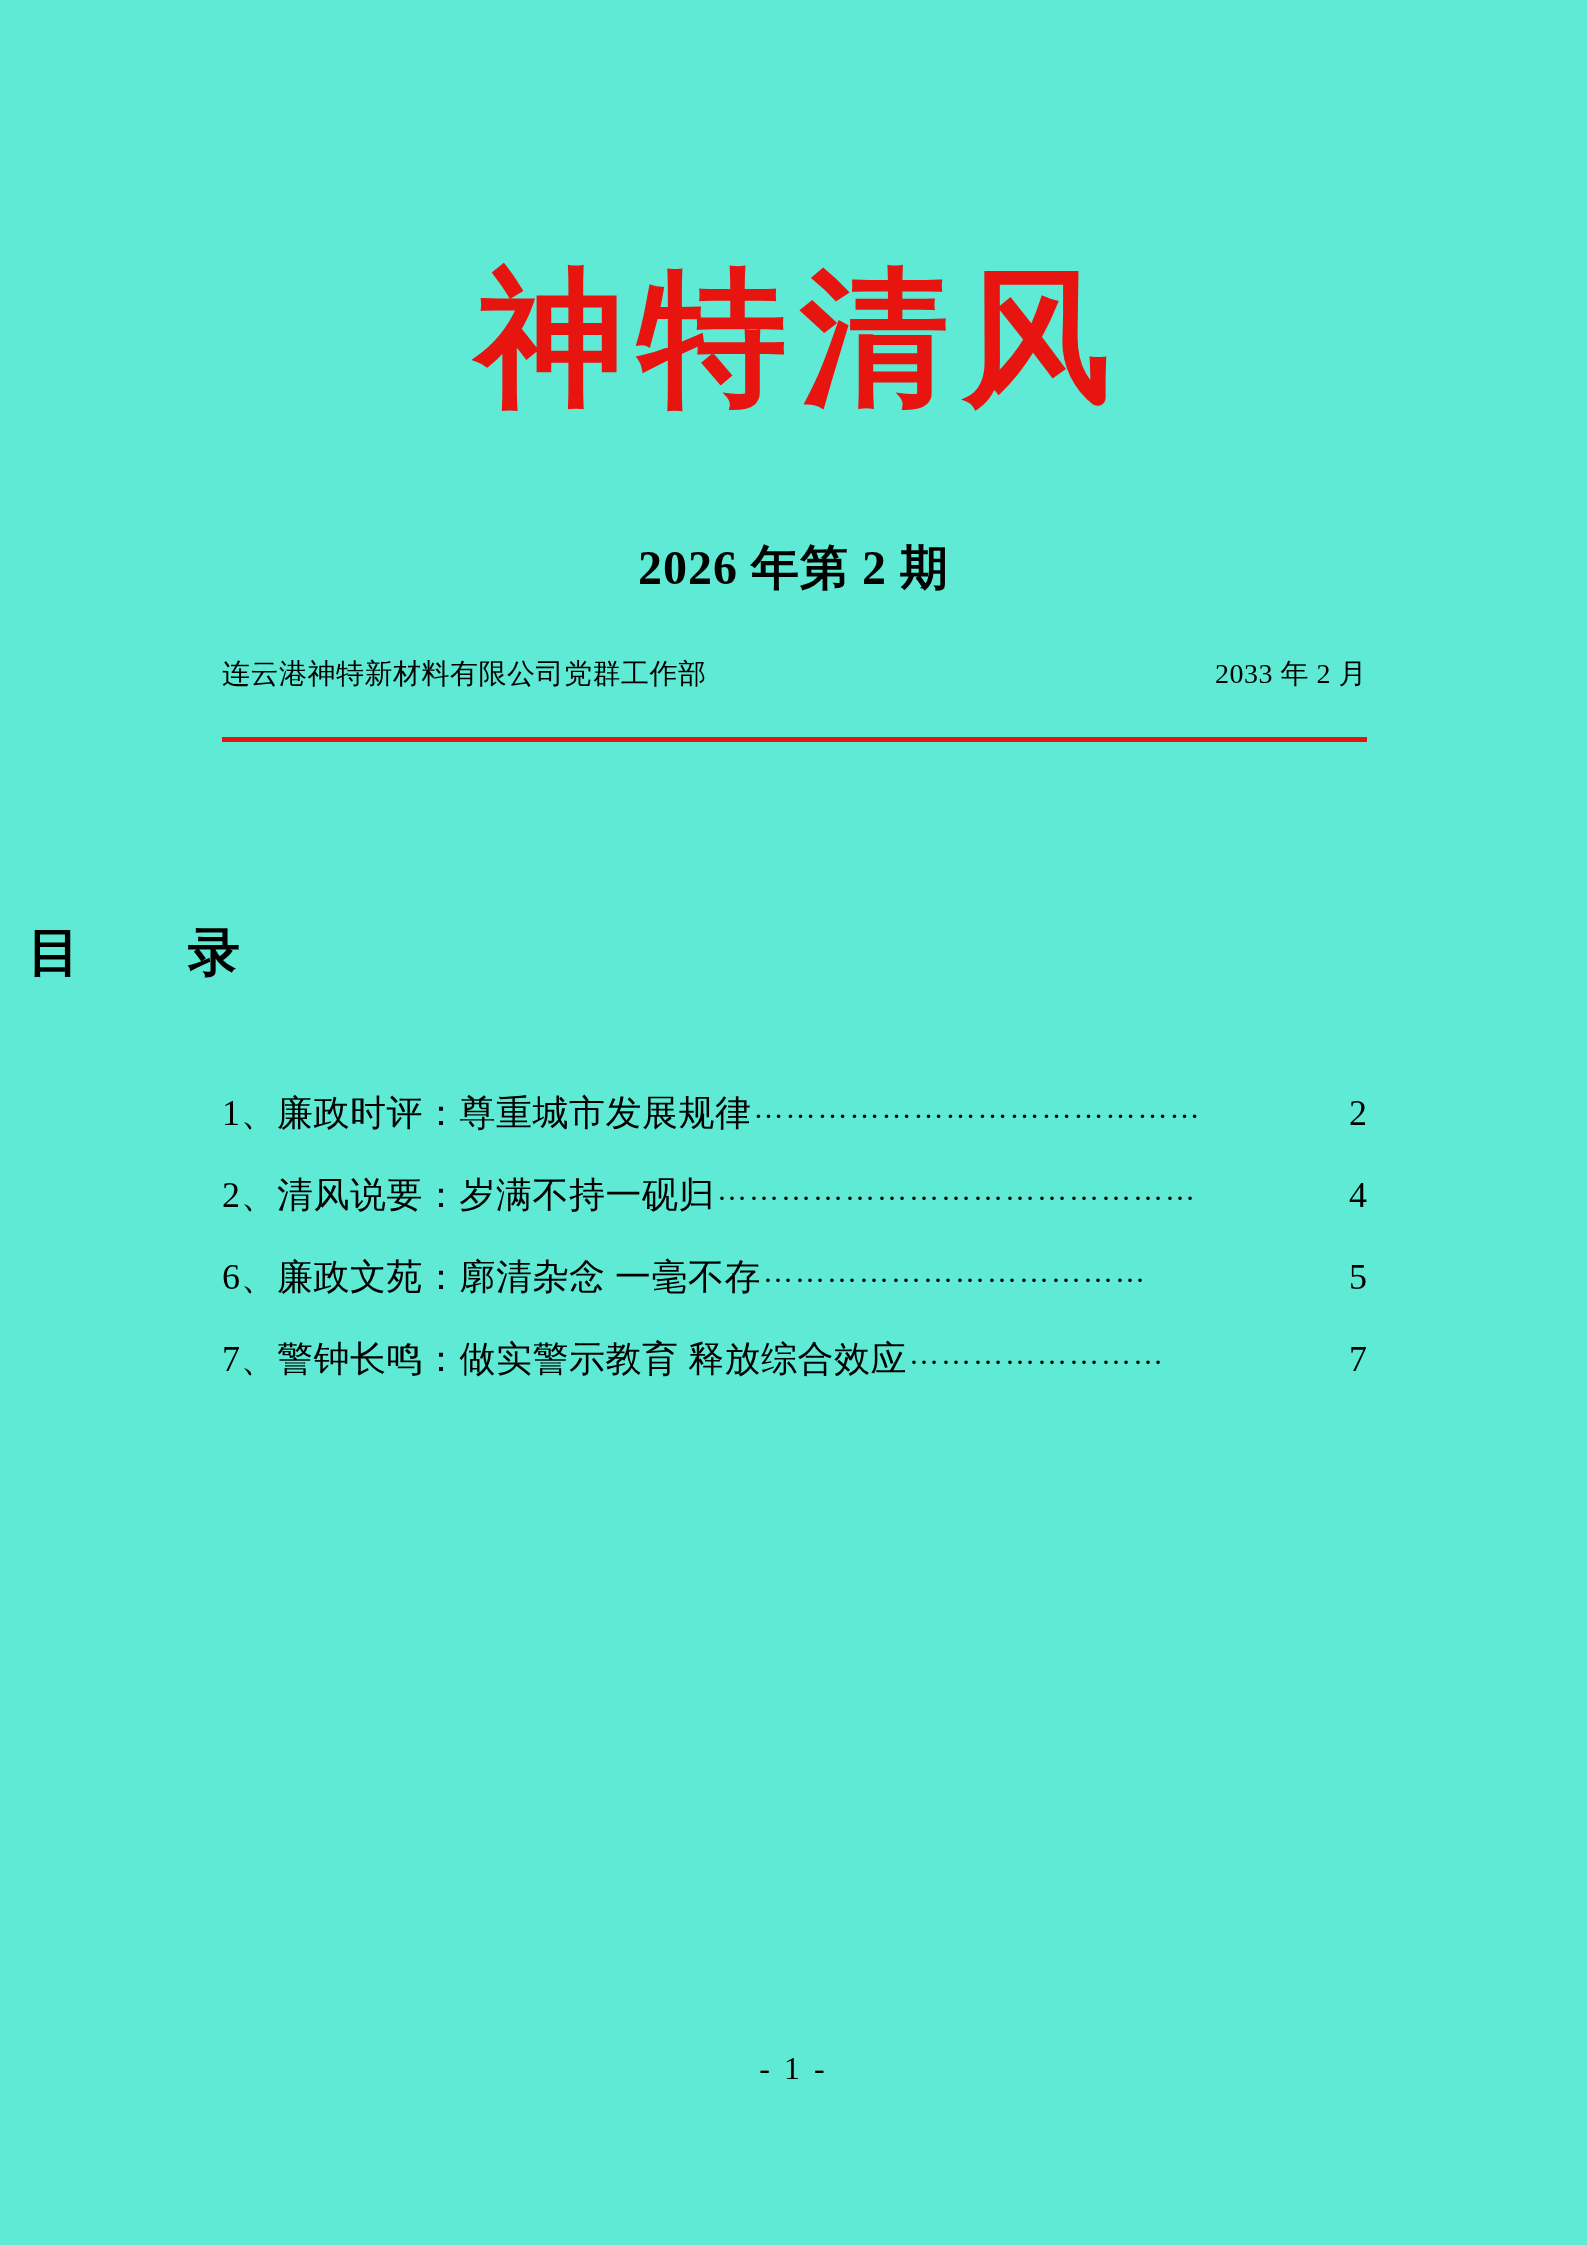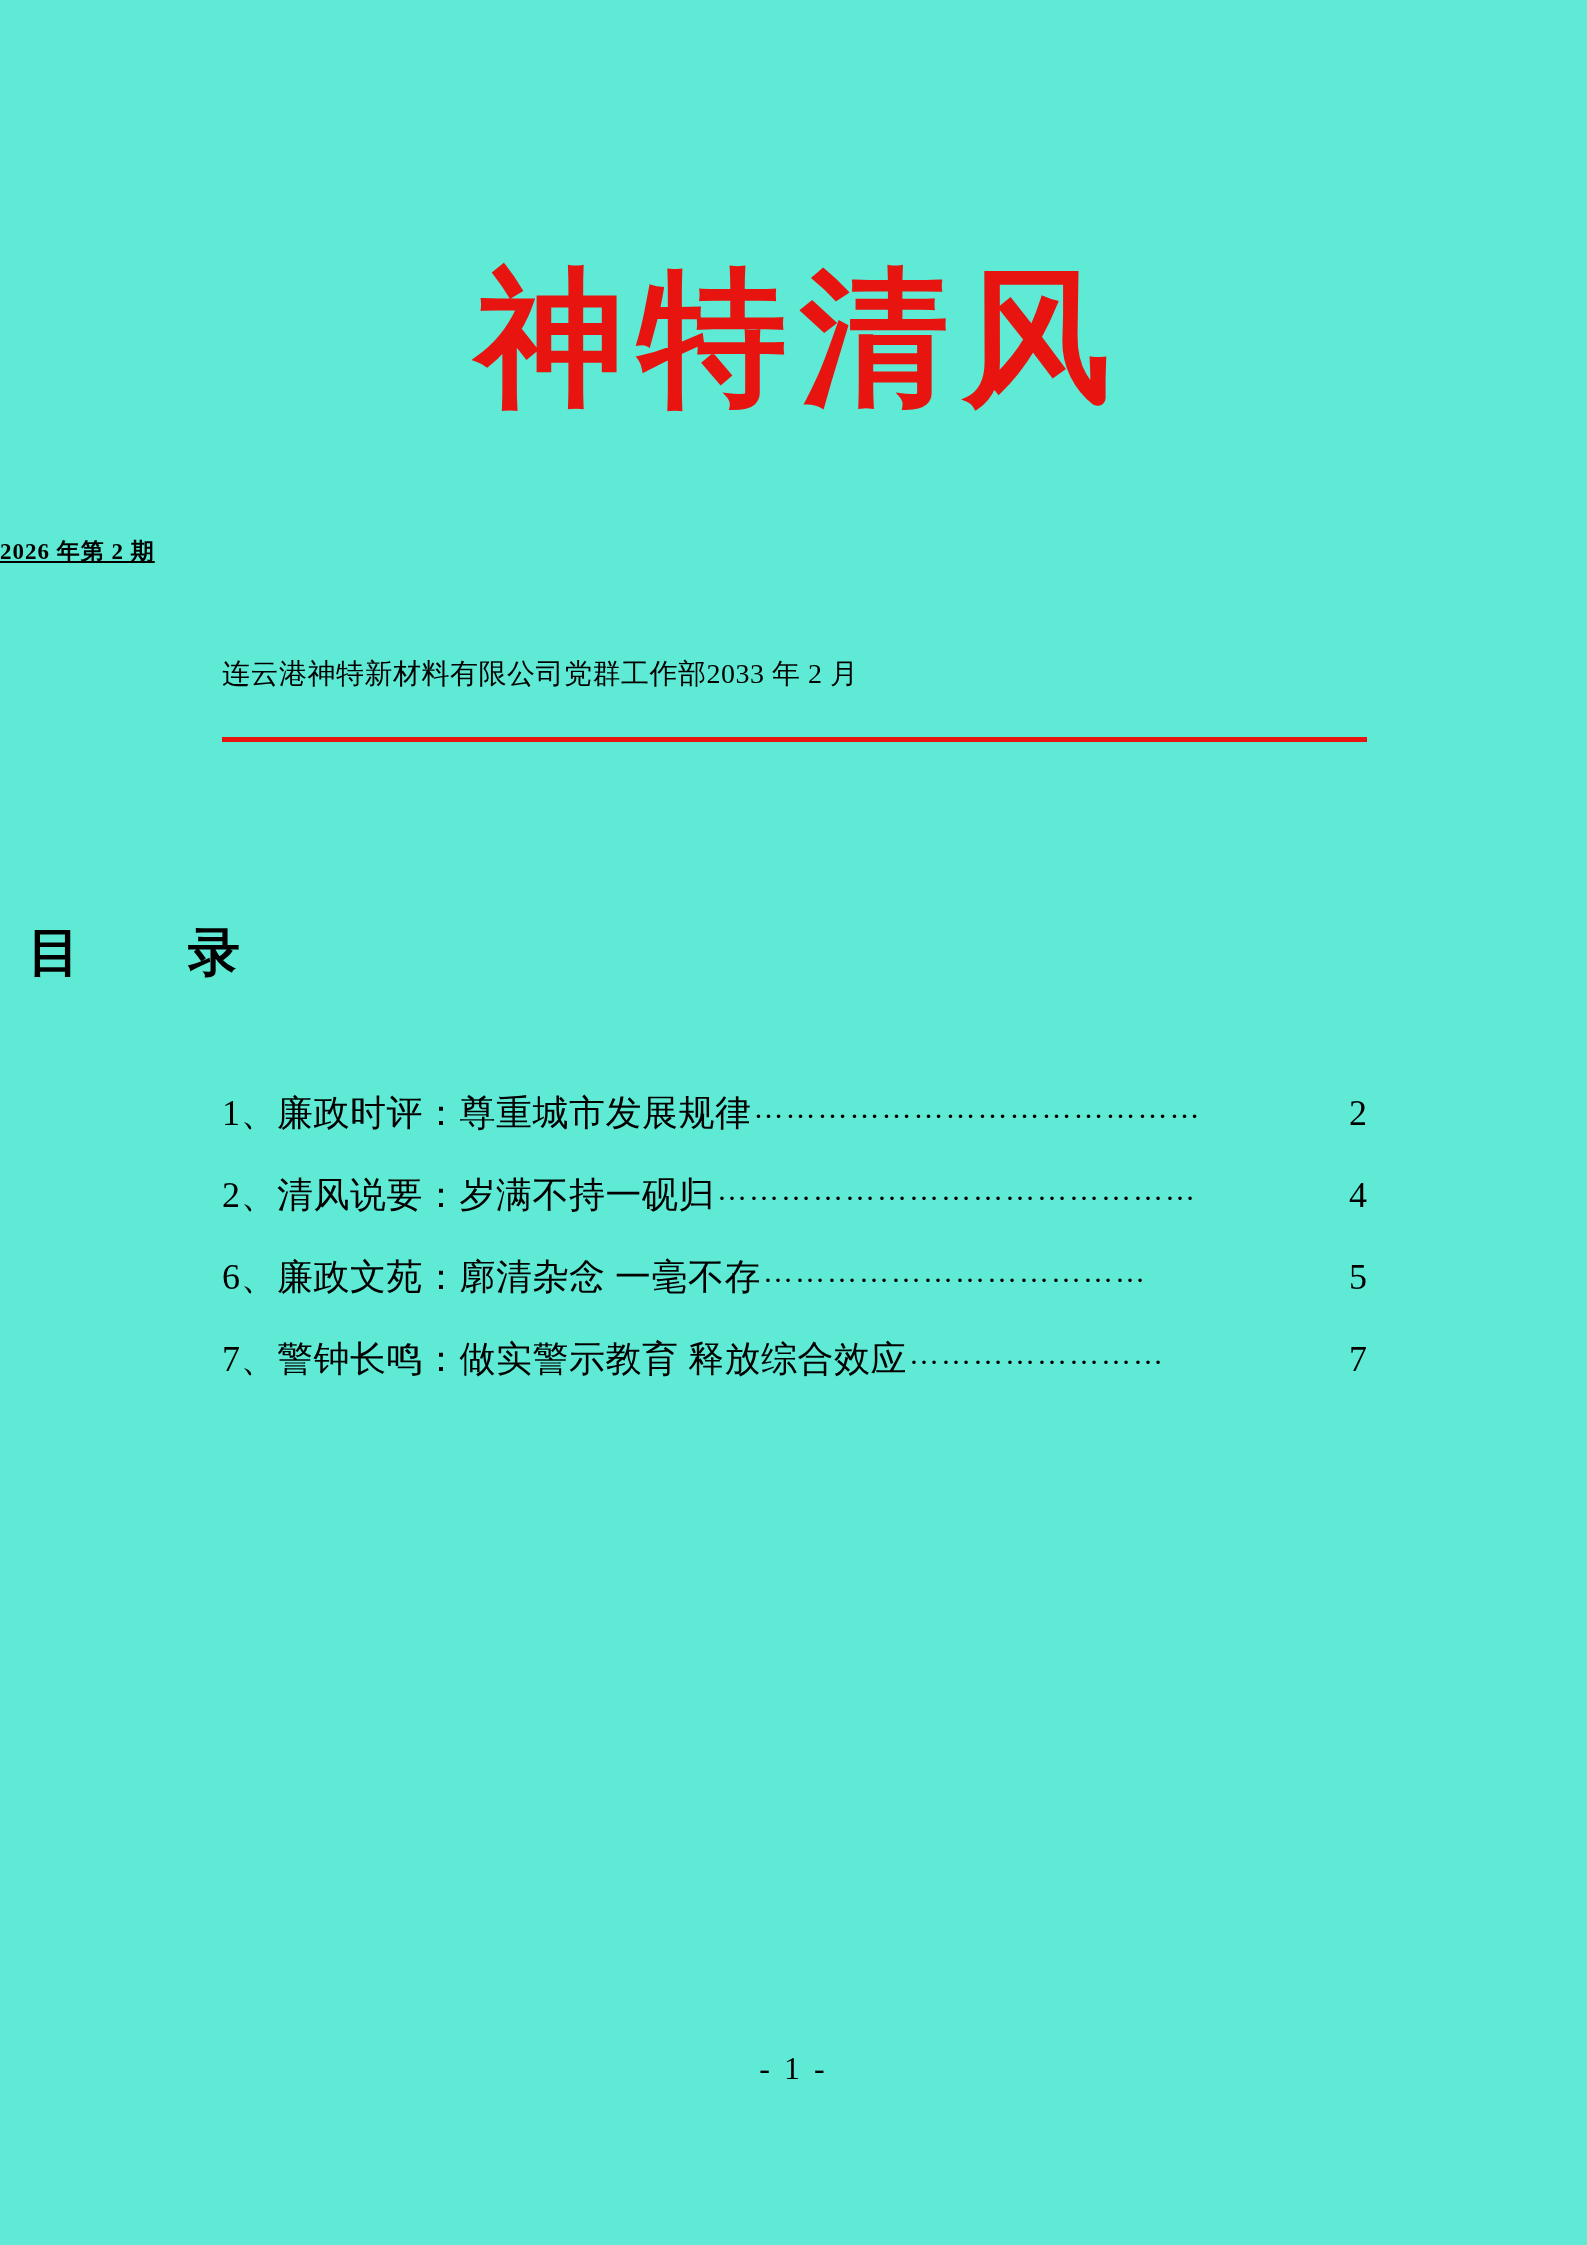--- a/index.html
+++ b/index.html
@@ -29,33 +29,32 @@
     font-weight: 700;
     letter-spacing: 14px;
     line-height: 1.1;
     text-indent: 14px;
   }
   .issue-line {
     position: absolute;
     top: 536px;
     left: 0;
     width: 100%;
-    text-align: left;
-    font-size: 23px;
+    text-align: center;
+    font-size: 48px;
     font-weight: 700;
     letter-spacing: 1px;
-    text-decoration: underline;
   }
   .meta-row {
     position: absolute;
     top: 655px;
     left: 222px;
     width: 1145px;
     display: flex;
-    justify-content: flex-start;
+    justify-content: space-between;
     align-items: baseline;
     font-size: 28px;
   }
   .meta-left {
     letter-spacing: 0.5px;
   }
   .meta-right {
     letter-spacing: 0.5px;
   }
   .red-rule {

